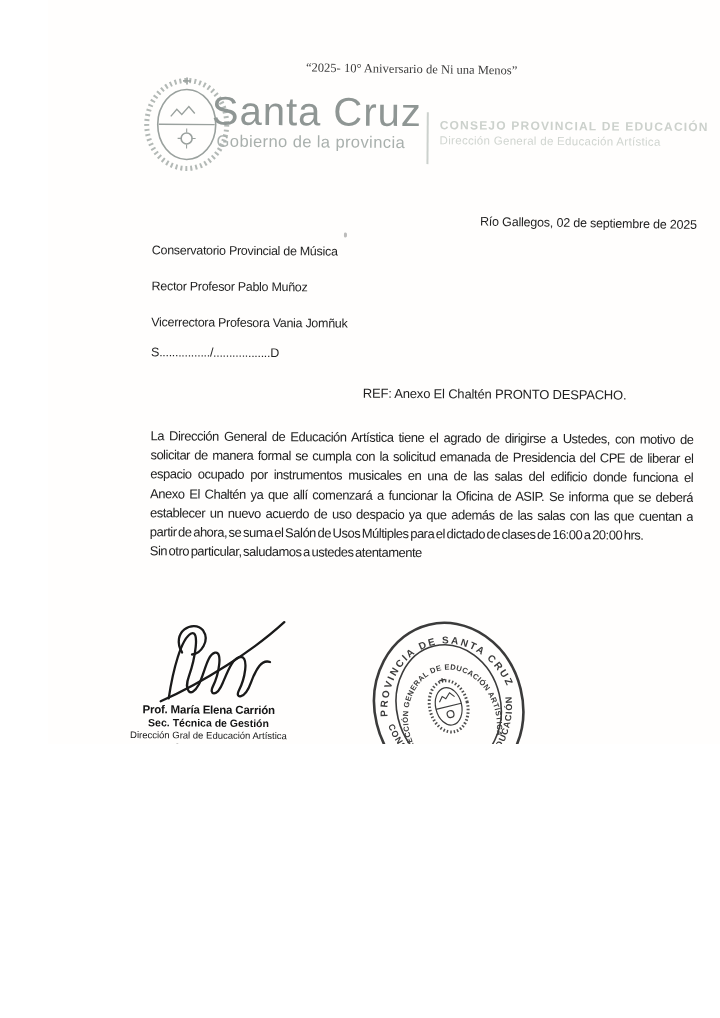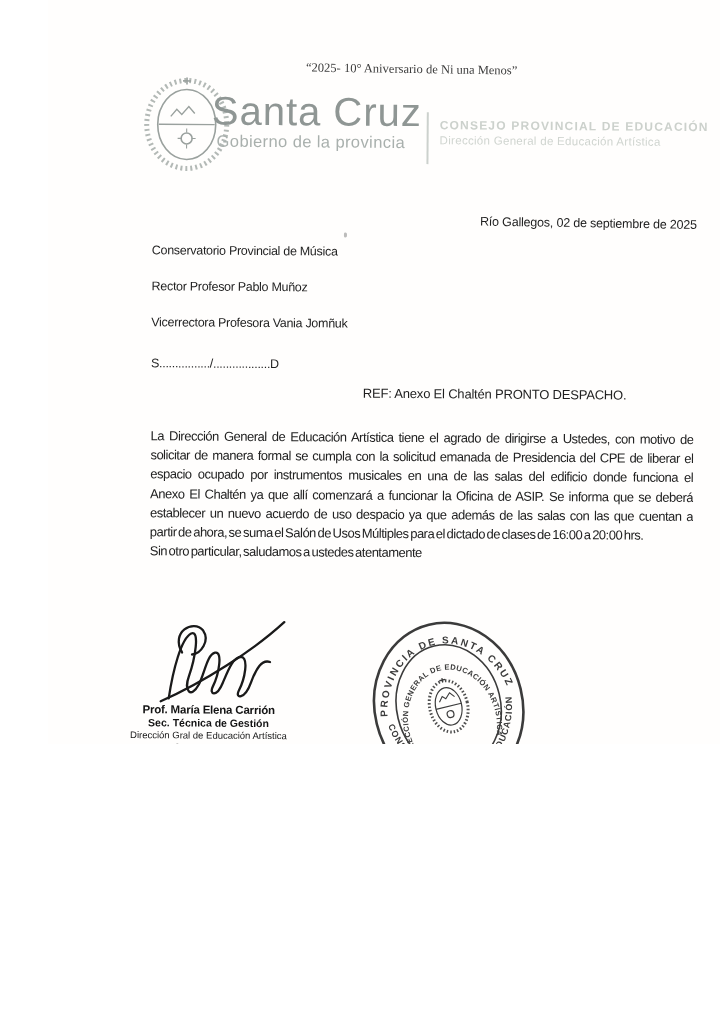--- a/index.html
+++ b/index.html
@@ -15,21 +15,21 @@
          color:#8f9694;font-weight:400;}
   .brand-subtitle{position:absolute;left:167px;top:133px;font-size:16.5px;color:#a9b0ad;letter-spacing:.4px;}
   .header-divider{position:absolute;left:377px;top:112px;width:2px;height:52px;background:#ccd1cd;}
   .org-line1{position:absolute;left:390px;top:118px;font-size:12px;font-weight:bold;
          letter-spacing:1.2px;color:#ccd1cc;}
   .org-line2{position:absolute;left:390px;top:134px;font-size:11.5px;color:#d0d5d0;letter-spacing:.3px;}
 
   
   .date-line{position:absolute;right:72px;top:215px;font-size:12.5px;letter-spacing:-.2px;transform:rotate(0.5deg);}
   .recip{position:absolute;left:103px;font-size:12.5px;letter-spacing:-.3px;}
-  .r1{top:245px}.r2{top:281px}.r3{top:317px}.r4{top:358px}
+  .r1{top:245px}.r2{top:281px}.r3{top:317px}.r4{top:347px}
   .ref-line{position:absolute;left:315px;top:386px;font-size:13px;letter-spacing:-.2px;}
   .body-block{position:absolute;left:103px;top:428px;width:543px;font-size:13px;
          line-height:19.2px;letter-spacing:-.5px;word-spacing:-1.5px;color:#222;}
   .body-line{overflow:hidden;white-space:normal;}
   .body-line.just{text-align:justify;text-align-last:justify;}
 
   
   .sig-scribble{position:absolute;left:105px;top:612px;}
   .sig-block{position:absolute;left:83px;top:704px;width:160px;text-align:center;color:#141414;}
   .sig-name{font-size:11.5px;font-weight:bold;letter-spacing:-.2px;line-height:14px;}

